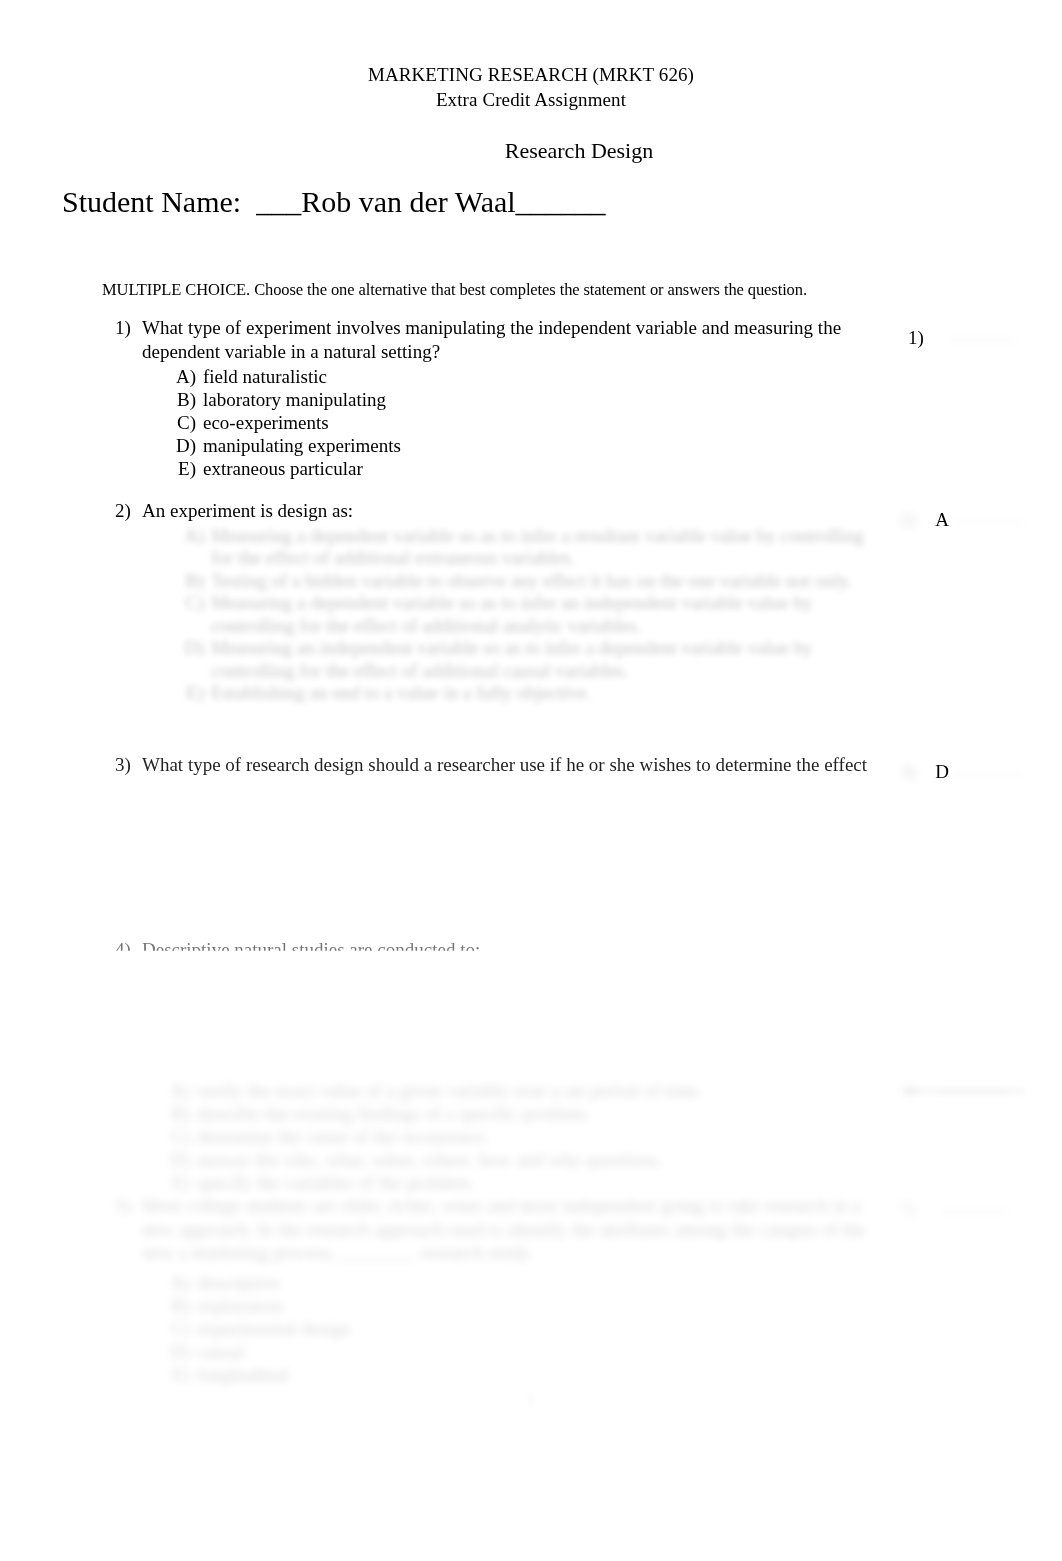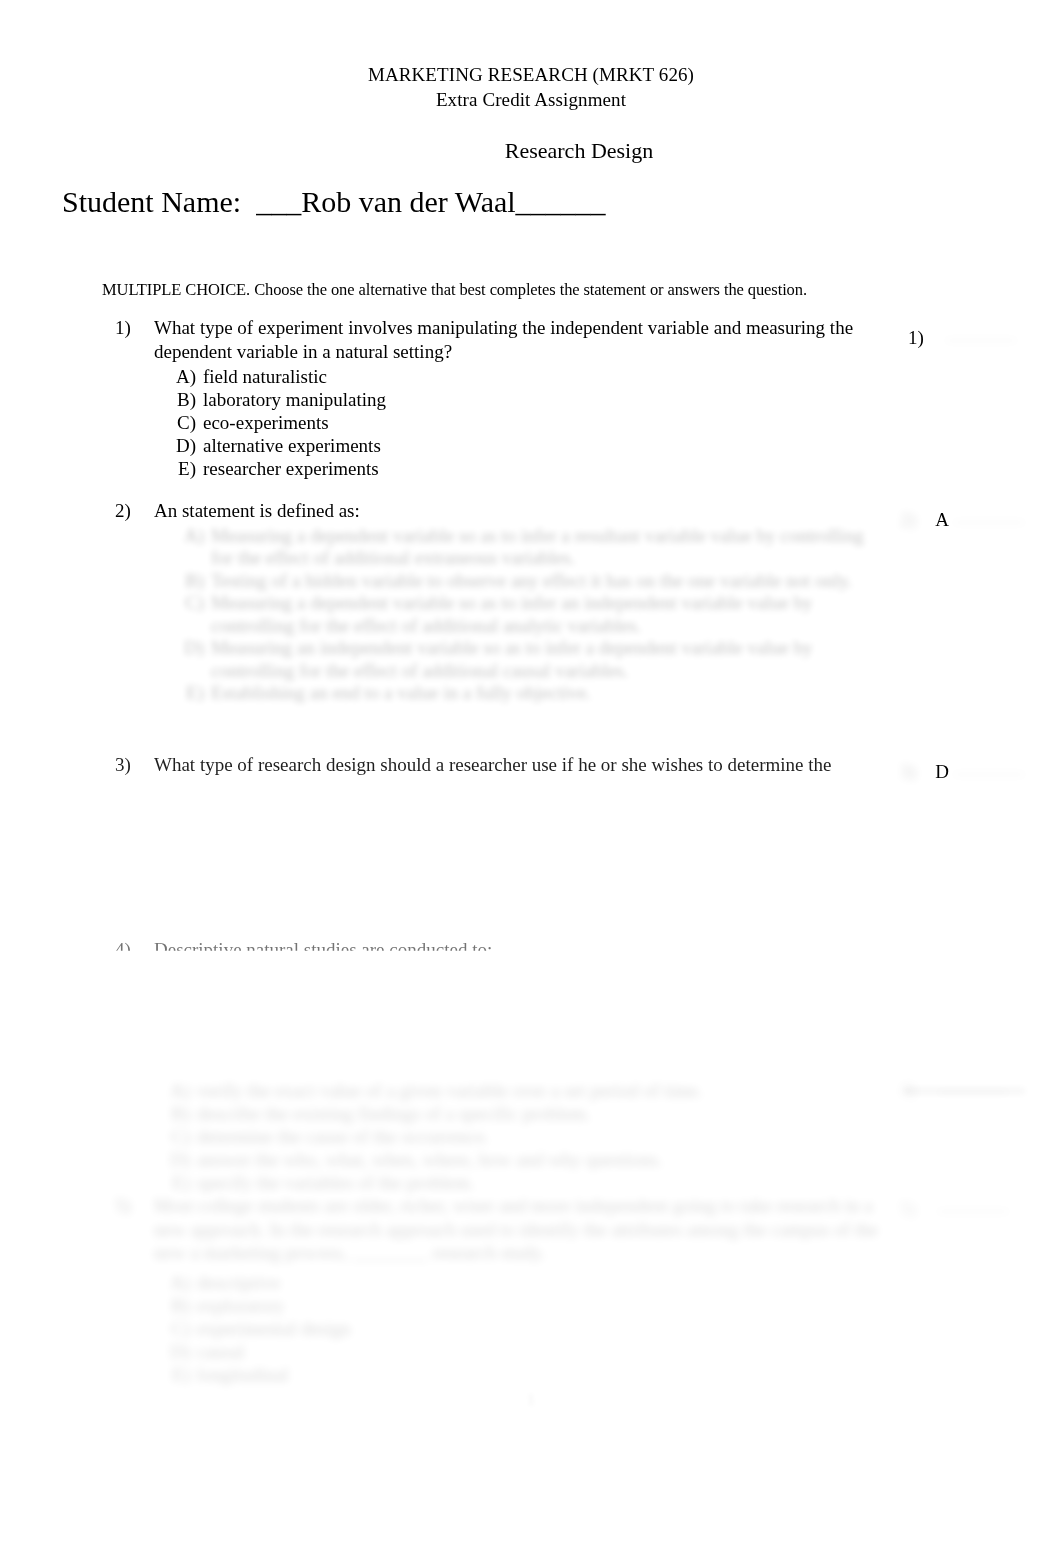--- a/index.html
+++ b/index.html
@@ -73,21 +73,20 @@
     font-size: 19px;
     line-height: 23.5px;
   }
   .q-num {
     flex: 0 0 auto;
     width: 27px;
     text-align: left;
   }
   .q-text {
     flex: 1 1 auto;
-    margin-left: 12px;
   }
   .options {
     margin-top: 2px;
     padding-left: 52px;
     font-size: 19px;
     line-height: 23px;
   }
   .opt {
     display: flex;
     white-space: nowrap;
@@ -179,38 +178,38 @@
       <div class="opt">
         <span class="opt-letter">B)</span>
         <span class="opt-text">laboratory manipulating</span>
       </div>
       <div class="opt">
         <span class="opt-letter">C)</span>
         <span class="opt-text">eco-experiments</span>
       </div>
       <div class="opt">
         <span class="opt-letter">D)</span>
-        <span class="opt-text">alternative experiments</span>
+        <span class="opt-text">manipulating experiments</span>
       </div>
       <div class="opt">
         <span class="opt-letter">E)</span>
-        <span class="opt-text">researcher experiments</span>
+        <span class="opt-text">extraneous particular</span>
       </div>
     </div>
   </div>
 
   <div class="ans-slot" style="top:326px; left:908px;">
     <span class="ans-num">1)</span>
     <span class="ans-rule fade-faint"></span>
   </div>
 
   <div class="question" style="top:499px;">
     <div class="q-head">
       <span class="q-num">2)</span>
-      <span class="q-text">An statement is defined as:</span>
+      <span class="q-text">An experiment is design as:</span>
     </div>
     <div class="options fade-heavy" style="padding-left:60px; line-height:22.5px;">
       <div class="opt" style="white-space:normal;">
         <span class="opt-letter">A)</span>
         <span class="opt-text">Measuring a dependent variable so as to infer a resultant variable value by controlling for the effect of additional extraneous variables.</span>
       </div>
       <div class="opt" style="white-space:normal;">
         <span class="opt-letter">B)</span>
         <span class="opt-text">Testing of a hidden variable to observe any effect it has on the one variable not only.</span>
       </div>

